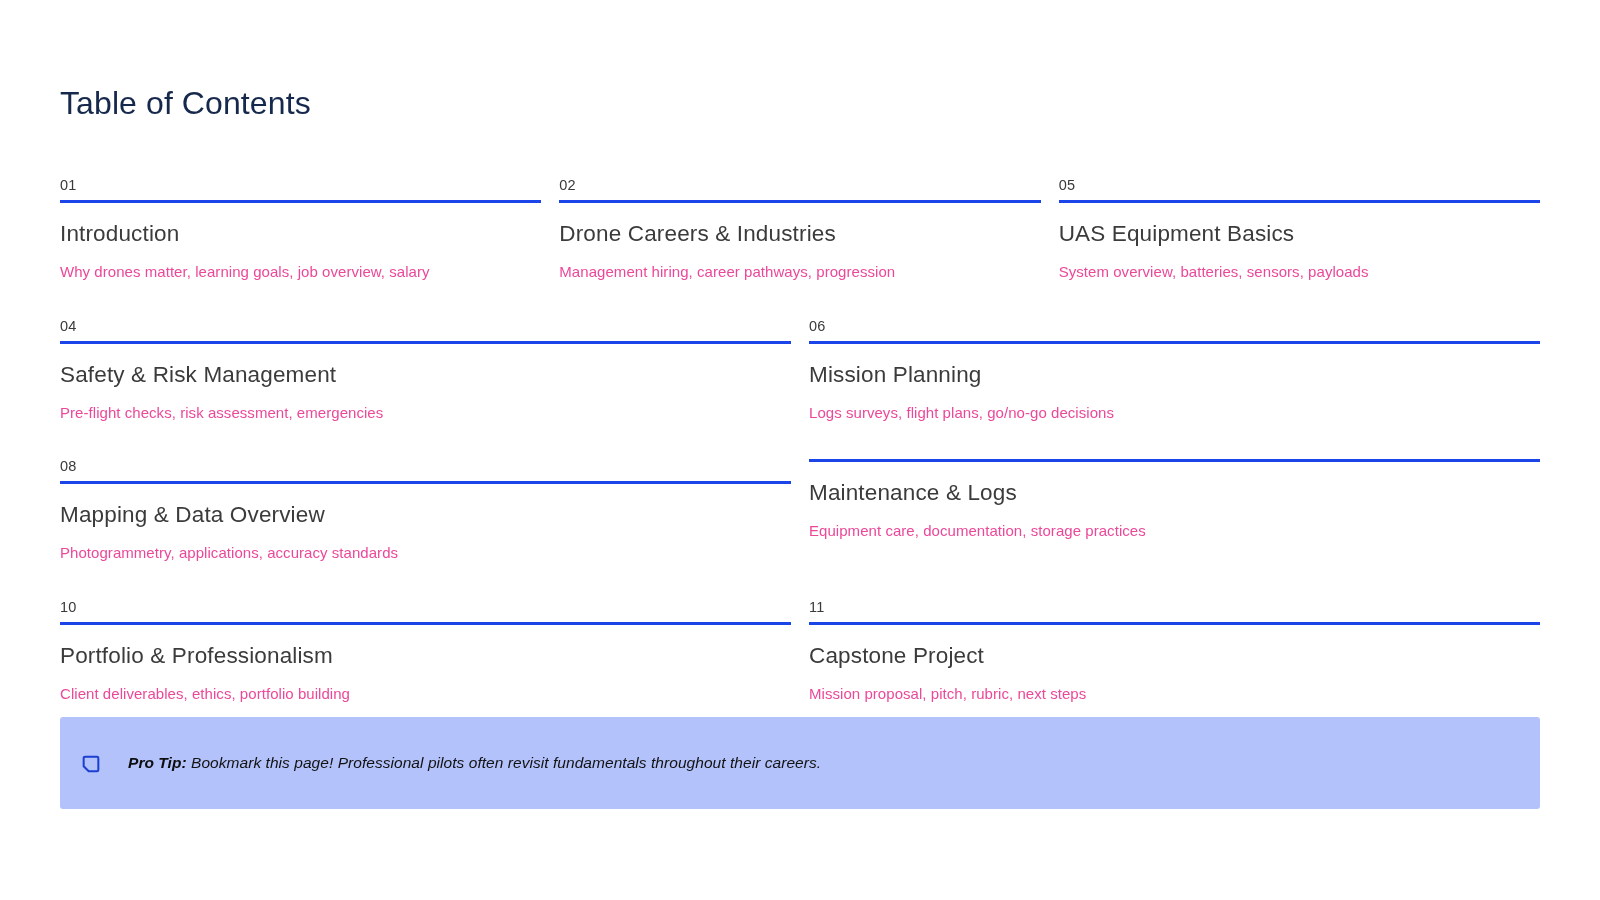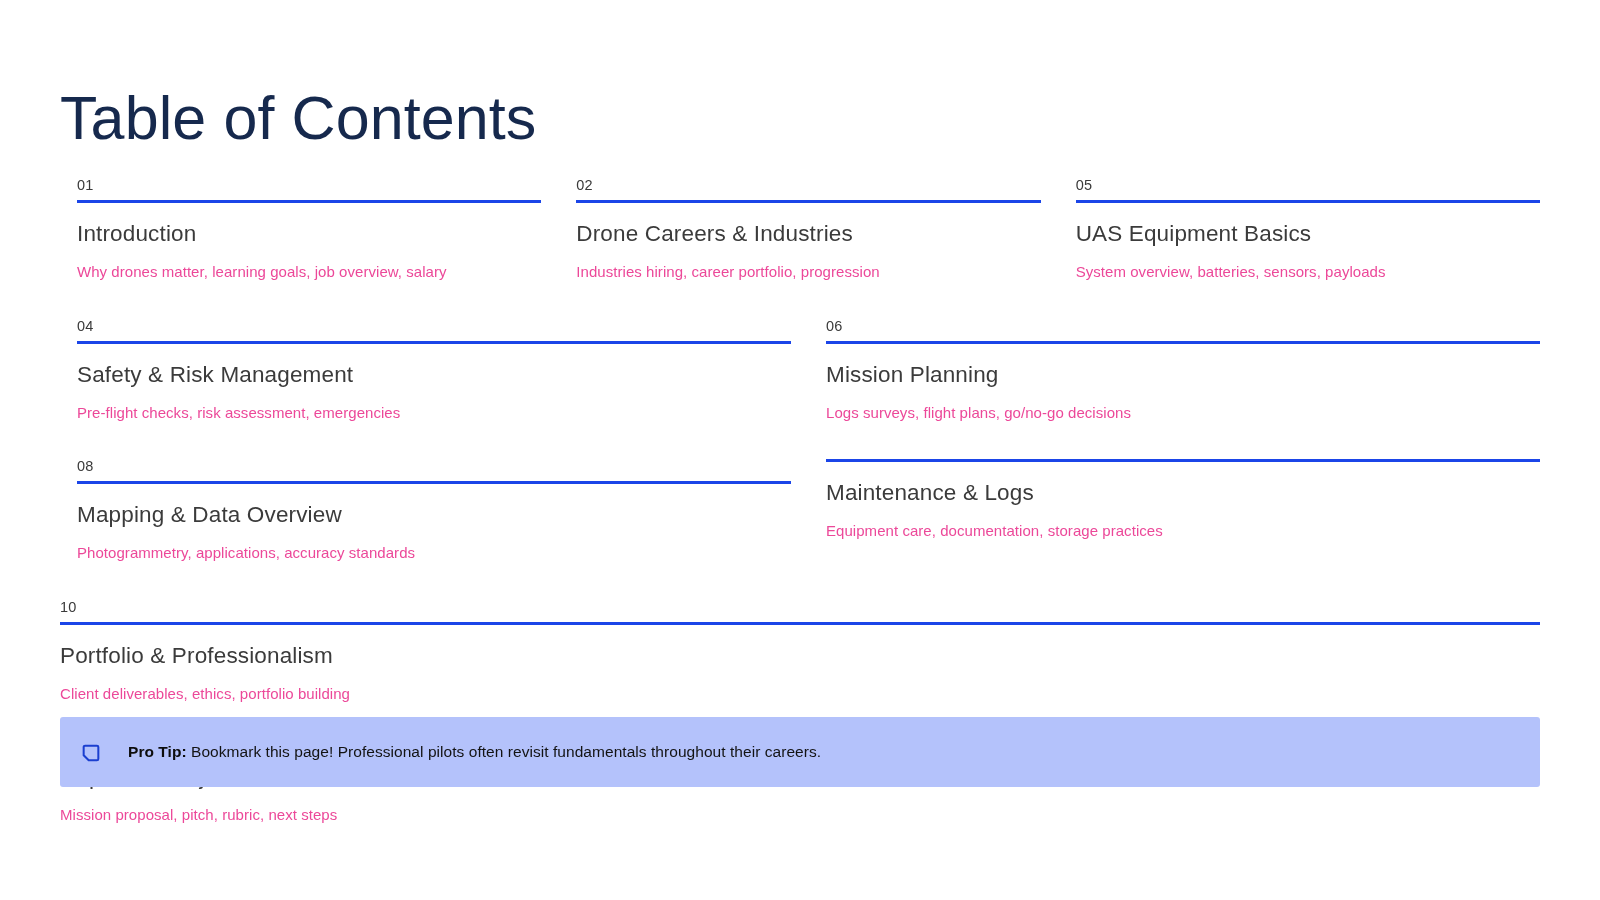--- a/index.html
+++ b/index.html
@@ -21,44 +21,44 @@
     height: 900px;
     padding: 0;
     overflow: hidden;
   }
 
   
   .page-title {
     position: absolute;
     left: 60px;
     top: 86px;
-    font-size: 61px;
+    font-size: 32px;
     line-height: 1.08;
     font-weight: 400;
     letter-spacing: 0.1px;
     color: #16294d;
     white-space: nowrap;
   }
 
   
   .toc {
     position: absolute;
     left: 60px;
     top: 178px;
     width: 1480px;
   }
 
   .toc-row {
     display: flex;
     gap: 18px;
     margin-bottom: 37px;
   }
-  .toc-row:last-child { margin-bottom: 0; flex-direction: column; }
-
-  .toc-row.row-three > .toc-entry { flex: 1 1 0; min-width: 0; margin-left: 17px; }
+  .toc-row:last-child { margin-bottom: 0; }
+
+  .toc-row.row-three > .toc-entry { flex: 1 1 0; min-width: 0; }
   .toc-row.row-two   > .toc-entry { flex: 1 1 0; min-width: 0; }
 
   .toc-entry { position: relative; }
 
   .entry-num {
     font-size: 14.5px;
     line-height: 1.1;
     color: #3a3a3a;
     letter-spacing: 0.2px;
     padding-bottom: 6px;
@@ -88,26 +88,27 @@
     letter-spacing: 0.05px;
     white-space: nowrap;
   }
 
   
   .pro-tip {
     position: absolute;
     left: 60px;
     top: 717px;
     width: 1480px;
-    height: 70px;
+    height: 92px;
     background: #b4c2fb;
     border-radius: 3px;
     display: flex;
     align-items: center;
     padding-left: 20px;
+    font-style: italic;
   }
 
   .pro-tip-icon {
     width: 22px;
     height: 22px;
     flex: 0 0 22px;
     margin-right: 26px;
     display: block;
     position: relative;
     top: 1px;
@@ -138,21 +139,21 @@
         <div class="toc-entry">
           <div class="entry-num">01</div>
           <div class="entry-rule"></div>
           <div class="entry-title">Introduction</div>
           <div class="entry-desc">Why drones matter, learning goals, job overview, salary</div>
         </div>
         <div class="toc-entry">
           <div class="entry-num">02</div>
           <div class="entry-rule"></div>
           <div class="entry-title">Drone Careers &amp; Industries</div>
-          <div class="entry-desc">Industries hiring, career portfolio, progression</div>
+          <div class="entry-desc">Management hiring, career pathways, progression</div>
         </div>
         <div class="toc-entry">
           <div class="entry-num">05</div>
           <div class="entry-rule"></div>
           <div class="entry-title">UAS Equipment Basics</div>
           <div class="entry-desc">System overview, batteries, sensors, payloads</div>
         </div>
       </div>
       <div class="toc-row row-three">
         <div class="toc-entry">

